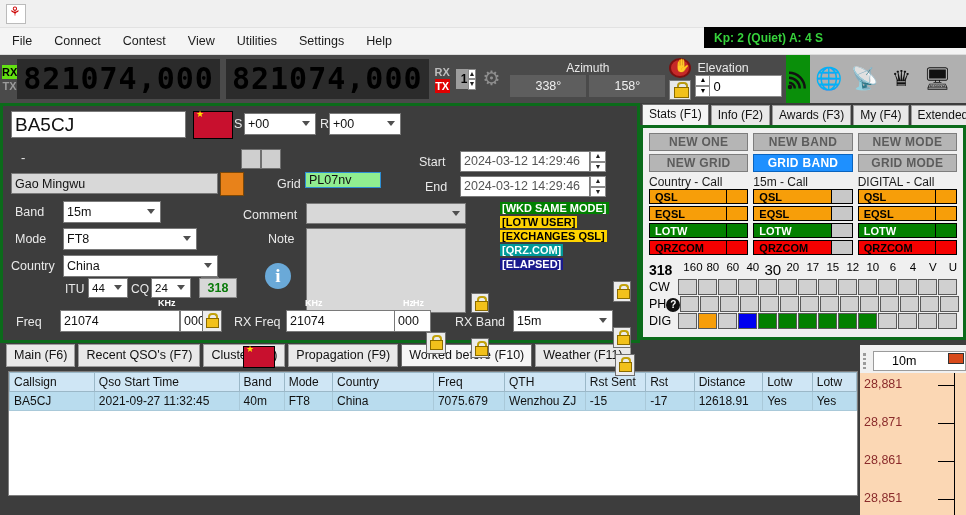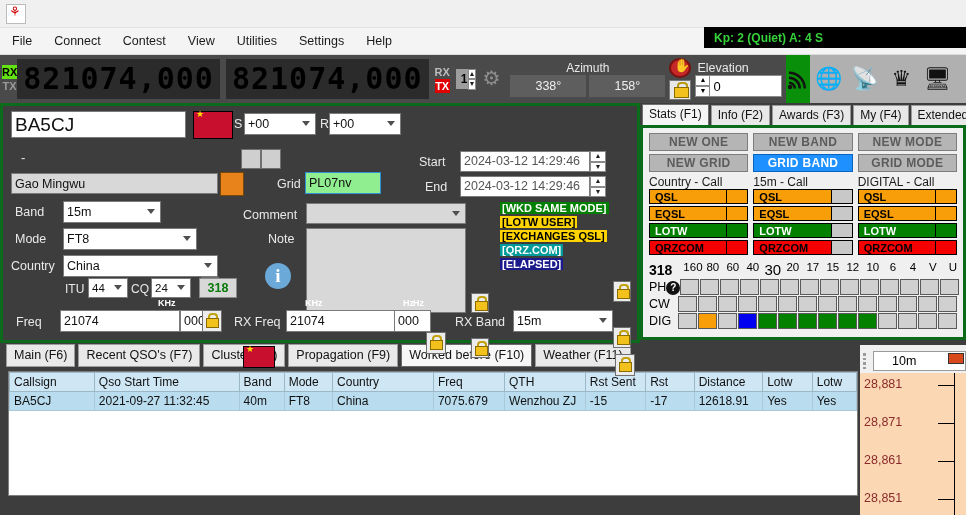--- a/index.html
+++ b/index.html
@@ -258,21 +258,21 @@
 
       <div class="lbl abs" style="left:18px;top:44px;font-size:13px;">-</div>
 
       <div class="abs" style="left:238px;top:43px;width:18px;height:18px;background:#cfcfcf;border:1px solid #707070;"></div>
       <div class="abs" style="left:258px;top:43px;width:18px;height:18px;background:#cfcfcf;border:1px solid #707070;"></div>
 
       <input class="inpg abs" style="left: 8px; top: 67px; width: 207px; height: 21px;" value="Gao Mingwu">
       <div class="abs" style="left:217px;top:66px;width:22px;height:22px;background:#e8821a;border:1px solid #7a4708;"></div>
 
       <div class="lbl abs" style="left:274px;top:71px;">Grid</div>
-      <input class="abs" style="left: 302px; top: 66px; width: 76px; height: 22px; background: rgb(144, 238, 144); border: 1px solid rgb(46, 143, 212); box-sizing: border-box; font-size: 12.5px; padding: 0px 3px; color: rgb(17, 17, 17);" value="PL07nv">
+      <input class="abs" style="left: 302px; top: 66px; width: 76px; height: 16px; background: rgb(144, 238, 144); border: 1px solid rgb(46, 143, 212); box-sizing: border-box; font-size: 12.5px; padding: 0px 3px; color: rgb(17, 17, 17);" value="PL07nv">
 
       <div class="lbl abs" style="left:12px;top:99px;">Band</div>
       <div class="sel abs" style="left:60px;top:95px;width:98px;height:22px;">
         <span>15m</span>
           <span class="cv"></span>
       </div>
       <div class="lockyellow abs" style="left:163px;top:96px;width:18px;height:20px;"></div>
 
       <div class="lbl abs" style="left:12px;top:126px;">Mode</div>
       <div class="sel abs" style="left:60px;top:122px;width:134px;height:22px;">
@@ -458,44 +458,44 @@
             <div style="width:19px;text-align:center;font-size:11.5px;">12</div>
             <div style="width:19px;text-align:center;font-size:11.5px;">10</div>
             <div style="width:19px;text-align:center;font-size:11.5px;">6</div>
             <div style="width:19px;text-align:center;font-size:11.5px;">4</div>
             <div style="width:19px;text-align:center;font-size:11.5px;">V</div>
             <div style="width:19px;text-align:center;font-size:11.5px;">U</div>
           </div>
         </div>
 
         <div style="display:flex;align-items:center;margin-top:1px;">
+          <div style="width:56px;font-size:12.5px;">CW</div>
+          <div class="cells">
+            <div class="cell gy"></div>
+              <div class="cell gy"></div>
+              <div class="cell gy"></div>
+              <div class="cell gy"></div>
+              <div class="cell gy"></div>
+              <div class="cell gy"></div>
+              <div class="cell gy"></div>
+              <div class="cell gy"></div>
+              <div class="cell gy"></div>
+              <div class="cell gy"></div>
+              <div class="cell gy"></div>
+              <div class="cell gy"></div>
+              <div class="cell gy"></div>
+              <div class="cell gy"></div>
+          </div>
+        </div>
+
+        <div style="display:flex;align-items:center;margin-top:1px;">
           <div style="width:30px;font-size:12.5px;">PH</div>
           <div style="width:26px;">
             <span style="display:inline-block;width:14px;height:14px;border-radius:50%;background:#111;color:#fff;font-size:10px;font-weight:bold;text-align:center;line-height:14px;">?</span>
           </div>
-          <div class="cells">
-            <div class="cell gy"></div>
-              <div class="cell gy"></div>
-              <div class="cell gy"></div>
-              <div class="cell gy"></div>
-              <div class="cell gy"></div>
-              <div class="cell gy"></div>
-              <div class="cell gy"></div>
-              <div class="cell gy"></div>
-              <div class="cell gy"></div>
-              <div class="cell gy"></div>
-              <div class="cell gy"></div>
-              <div class="cell gy"></div>
-              <div class="cell gy"></div>
-              <div class="cell gy"></div>
-          </div>
-        </div>
-
-        <div style="display:flex;align-items:center;margin-top:1px;">
-          <div style="width:56px;font-size:12.5px;">CW</div>
           <div class="cells">
             <div class="cell gy"></div>
               <div class="cell gy"></div>
               <div class="cell gy"></div>
               <div class="cell gy"></div>
               <div class="cell gy"></div>
               <div class="cell gy"></div>
               <div class="cell gy"></div>
               <div class="cell gy"></div>
               <div class="cell gy"></div>

